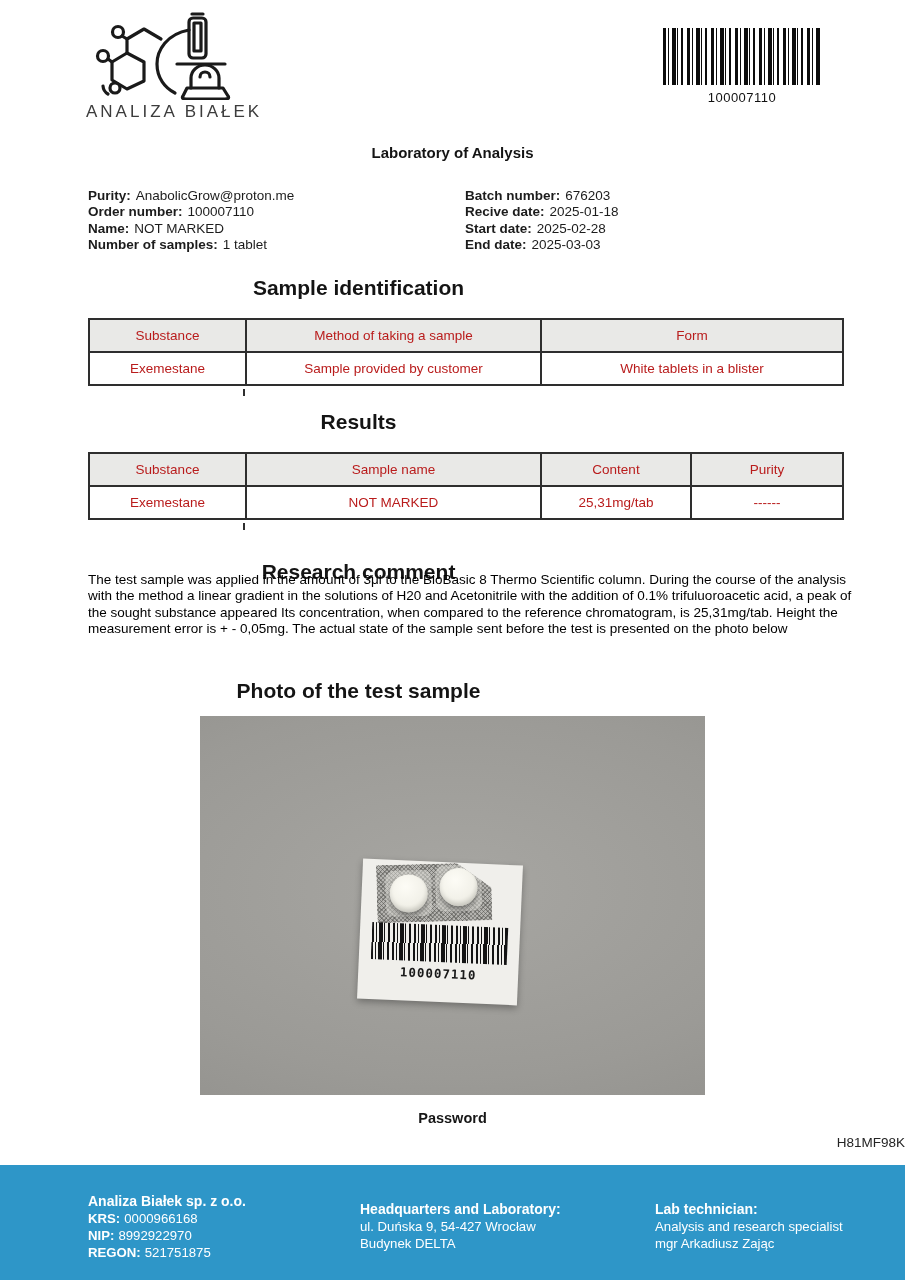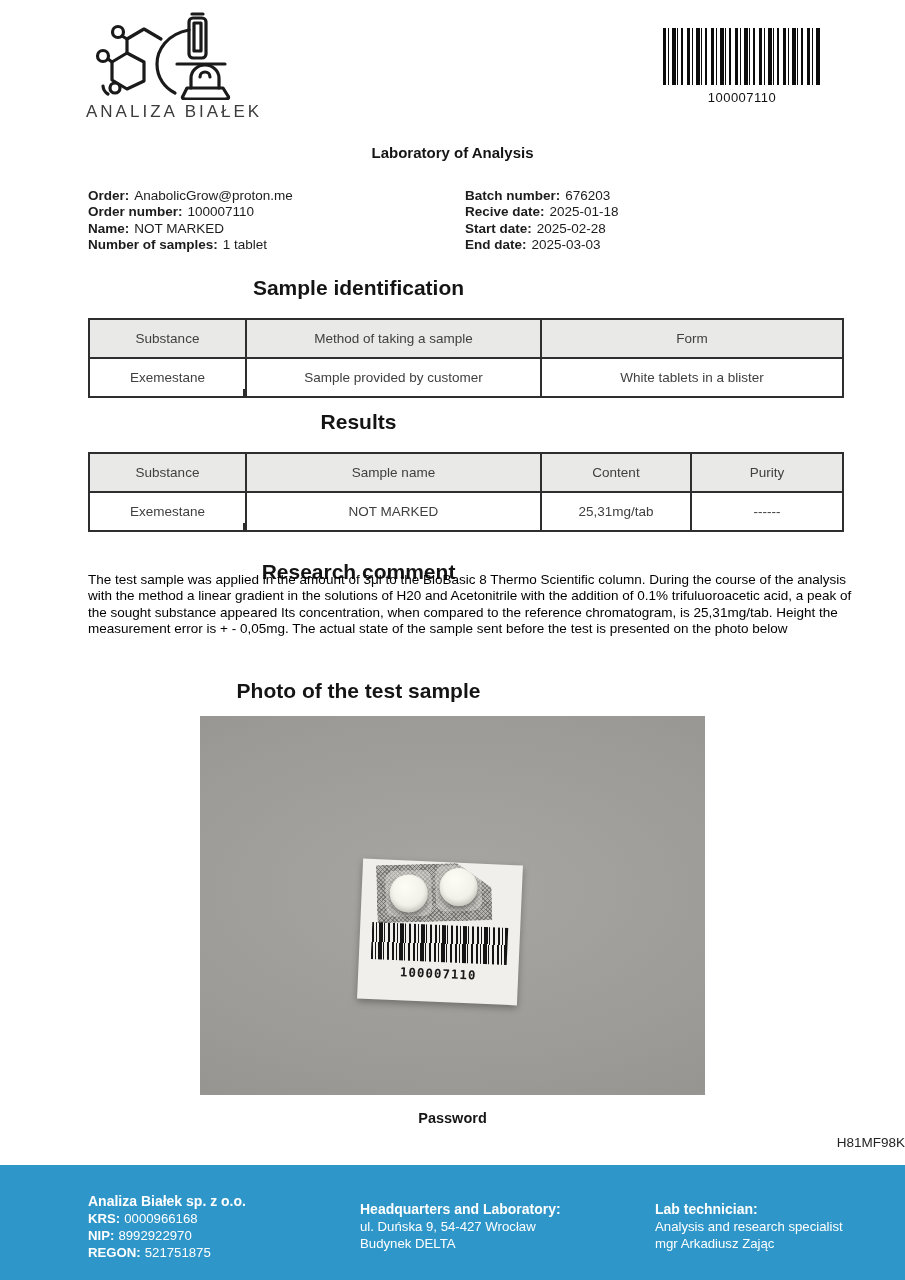--- a/index.html
+++ b/index.html
@@ -31,22 +31,22 @@
   
   .info { position:absolute; left:88px; top:188px; width:754px; display:flex; font-size:13.5px; }
   .info-col-left { width:377px; }
   .info-col-right { flex:1; }
   .info-row { line-height:16.4px; white-space:nowrap; }
   .info-row b { font-weight:700; margin-right:5px; }
 
   
   .tablewrap { position:absolute; left:88px; width:754px; }
   table { border-collapse:collapse; width:754px; table-layout:fixed; }
-  th, td { border:2px solid #2e2e2e; height:39px; text-align:center; vertical-align:middle;
-           font-size:13.5px; font-weight:400; color:#404040; padding:0 4px;margin-top:9px; }
+  th, td { border:2px solid #2e2e2e; height:33px; text-align:center; vertical-align:middle;
+           font-size:13.5px; font-weight:400; color:#b91c1c; padding:0 4px;margin-top:9px; }
   th { background:#e9e9e7; }
   td { background:#ffffff; }
   .tick { position:absolute; left:155px; top:71px; width:2px; height:7px; background:#2e2e2e; }
 
   
   .research-text { position:absolute; left:88px; top:572px; width:772px; font-size:13.5px; line-height:16.3px; color:#000000; text-align:left; }
 
   
   .photo {
     position:absolute; left:200px; top:716px; width:505px; height:379px; overflow:hidden;
@@ -131,21 +131,21 @@
 
 <div class="barcode-block">
   <div class="barcode-bars"></div>
   <div class="barcode-num">100007110</div>
 </div>
 
 <div class="h-main" style="top:144px;">Laboratory of Analysis</div>
 
 <div class="info">
   <div class="info-col-left">
-    <div class="info-row"><b>Order:</b><span>AnabolicGrow@proton.me</span></div>
+    <div class="info-row"><b>Purity:</b><span>AnabolicGrow@proton.me</span></div>
     <div class="info-row"><b>Order number:</b><span>100007110</span></div>
     <div class="info-row"><b>Name:</b><span>NOT MARKED</span></div>
     <div class="info-row"><b>Number of samples:</b><span>1 tablet</span></div>
   </div>
   <div class="info-col-right">
     <div class="info-row"><b>Batch number:</b><span>676203</span></div>
     <div class="info-row"><b>Recive date:</b><span>2025-01-18</span></div>
     <div class="info-row"><b>Start date:</b><span>2025-02-28</span></div>
     <div class="info-row"><b>End date:</b><span>2025-03-03</span></div>
   </div>

